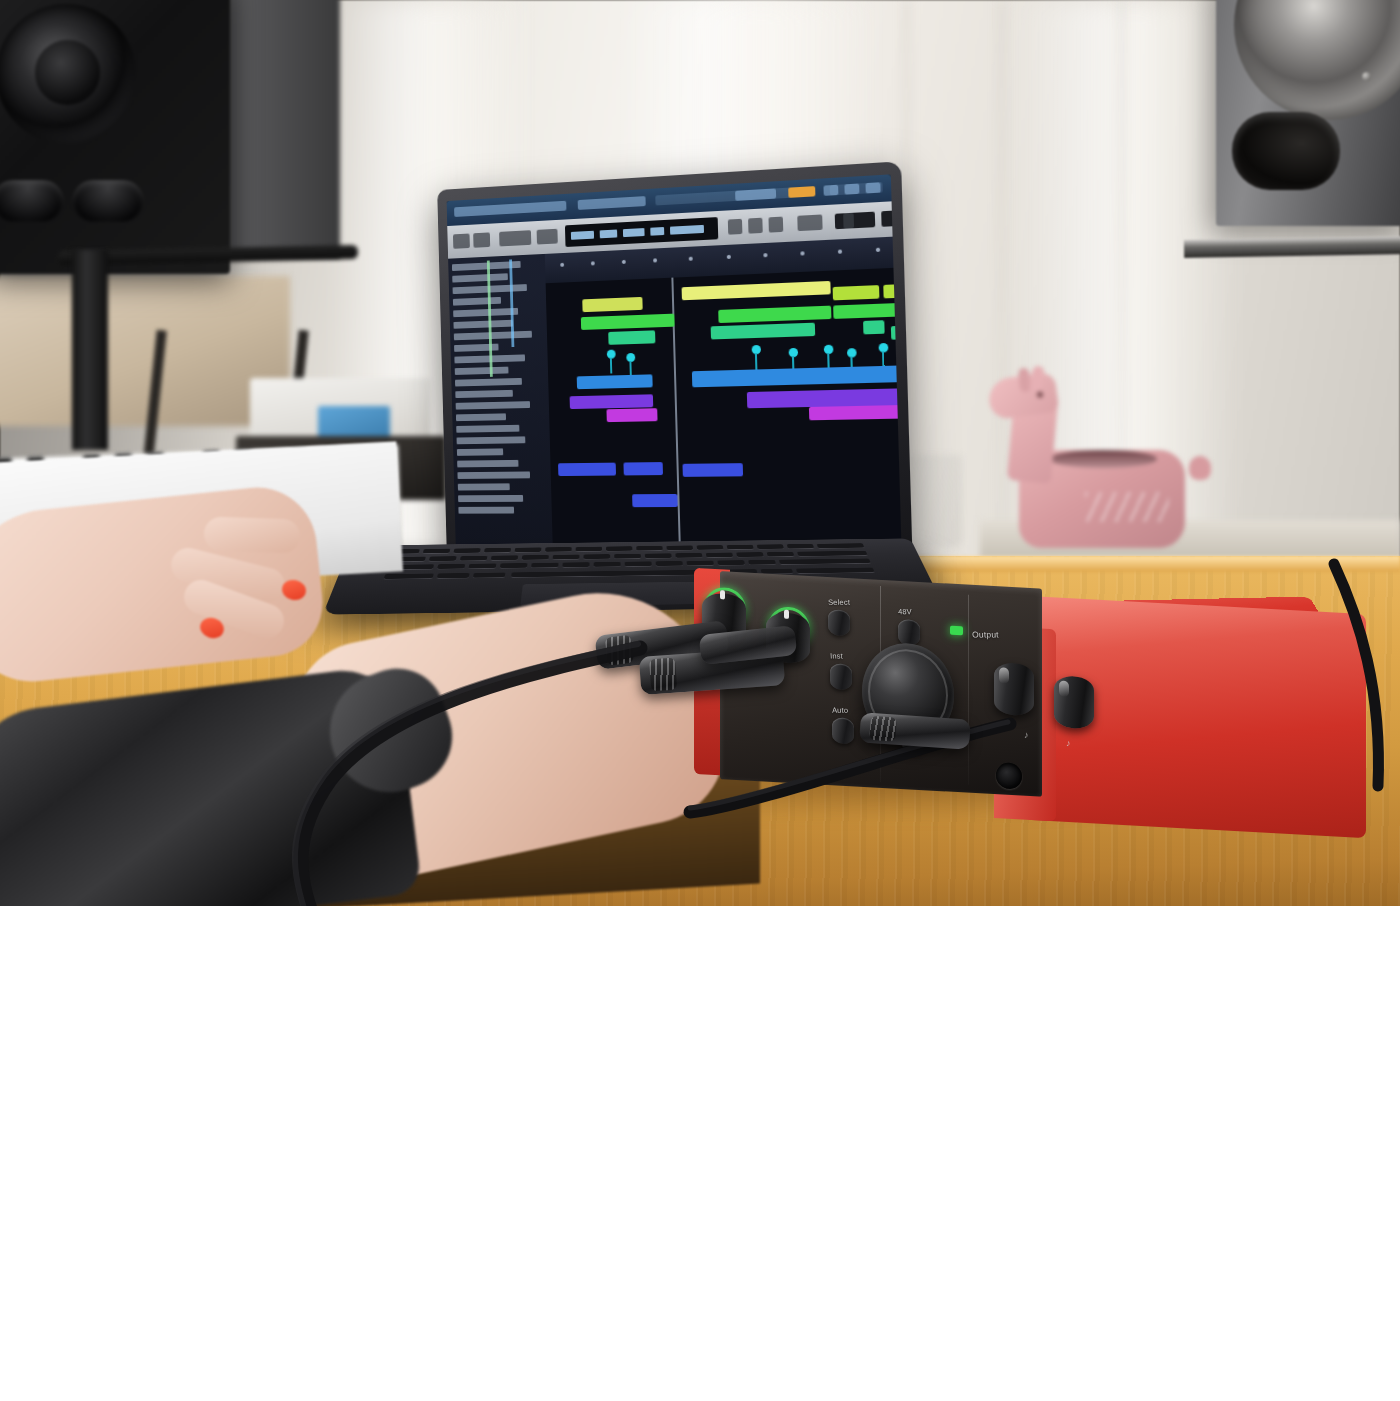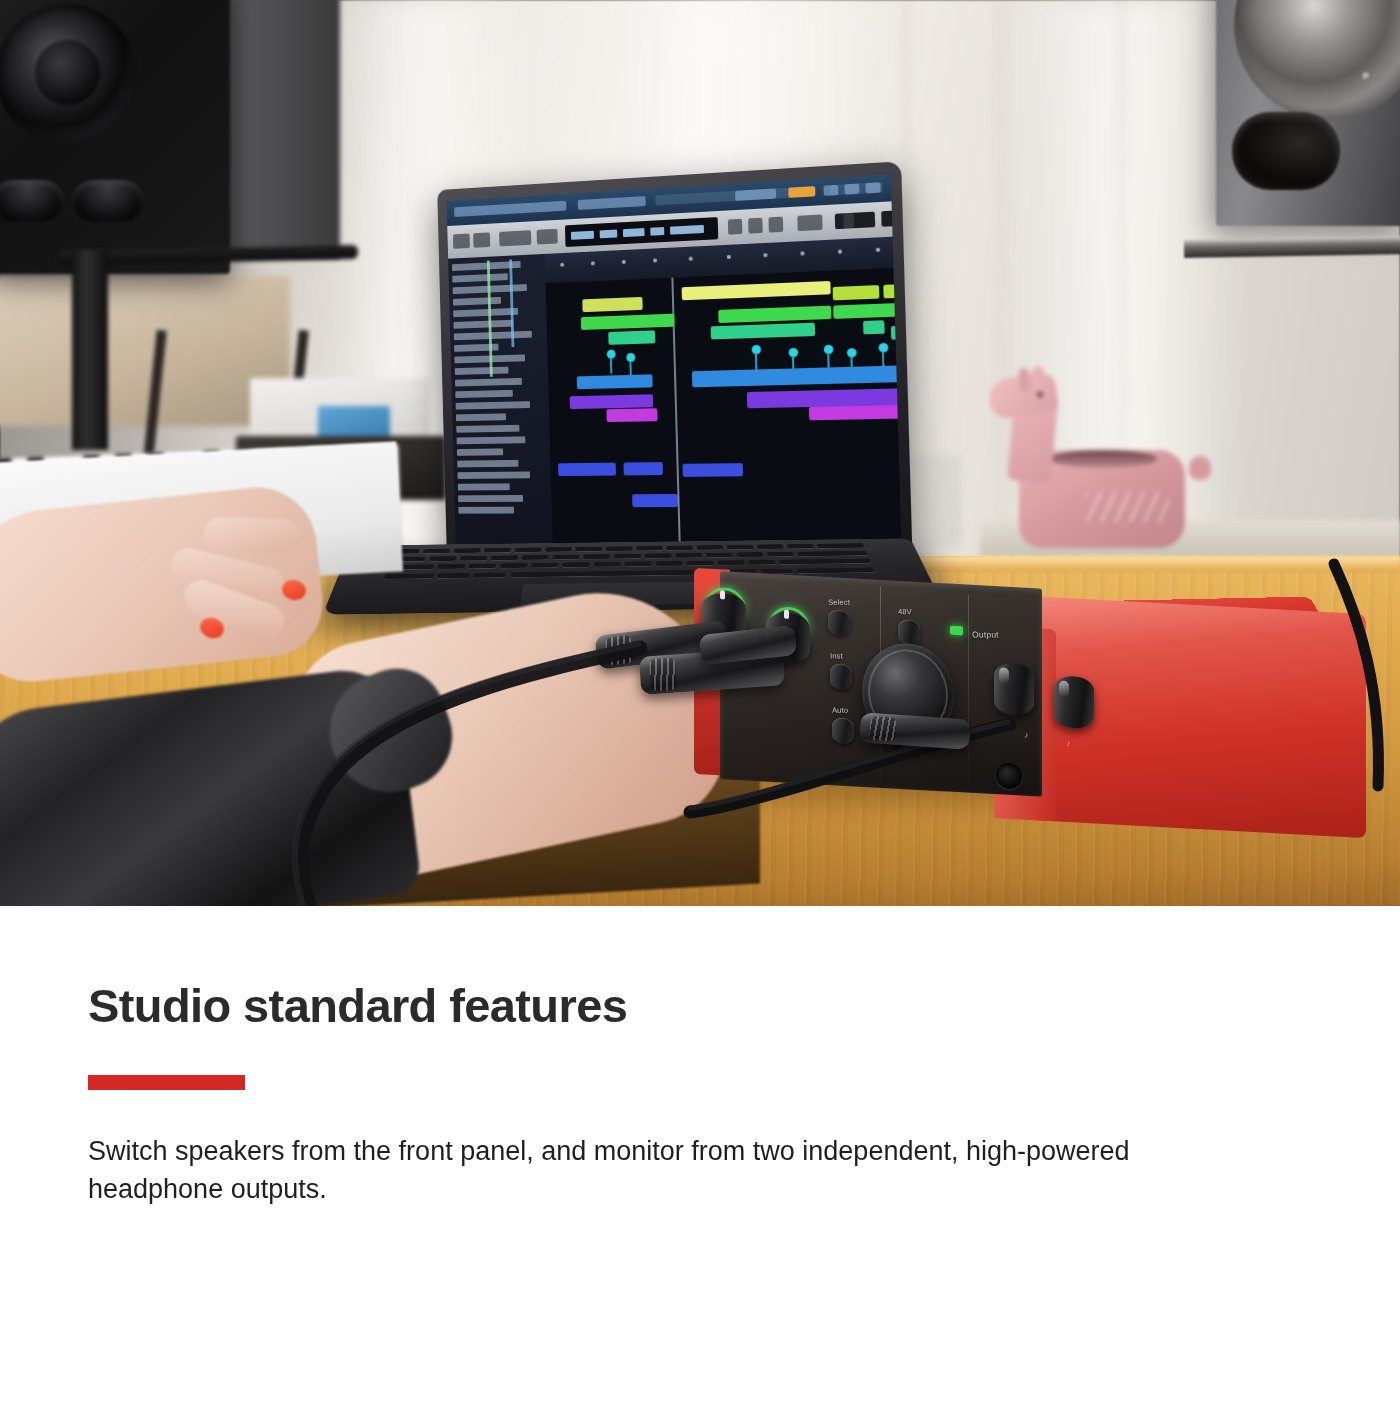--- a/index.html
+++ b/index.html
@@ -767,19 +767,14 @@
 
       <div class="cable" style="left:1330px;top:560px">
         <svg width="90" height="230" viewBox="0 0 90 230">
           <path d="M4 4 C30 60 52 130 48 226" stroke="#121214" stroke-width="11" fill="none" stroke-linecap="round"></path>
         </svg>
       </div>
 
     </div>
   </div>
 
-  <div class="content">
-    <h2 class="headline" style="top:75px">Studio standard features</h2>
-    <div class="accent-bar"></div>
-    <p class="body-copy">Switch speakers from the front panel, and monitor from two independent, high-powered headphone outputs.</p>
-  </div>
 
 </div>
 
 </body></html>

